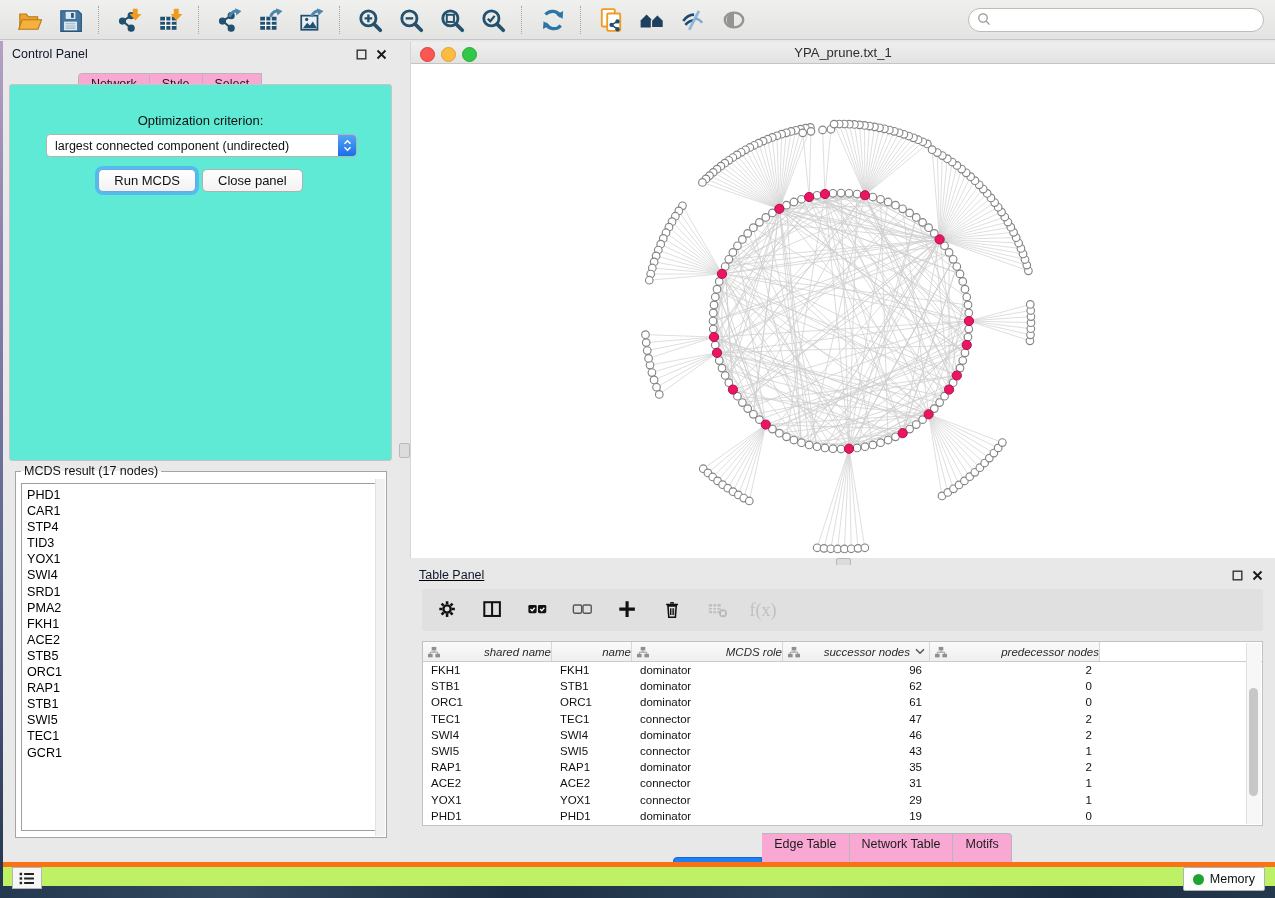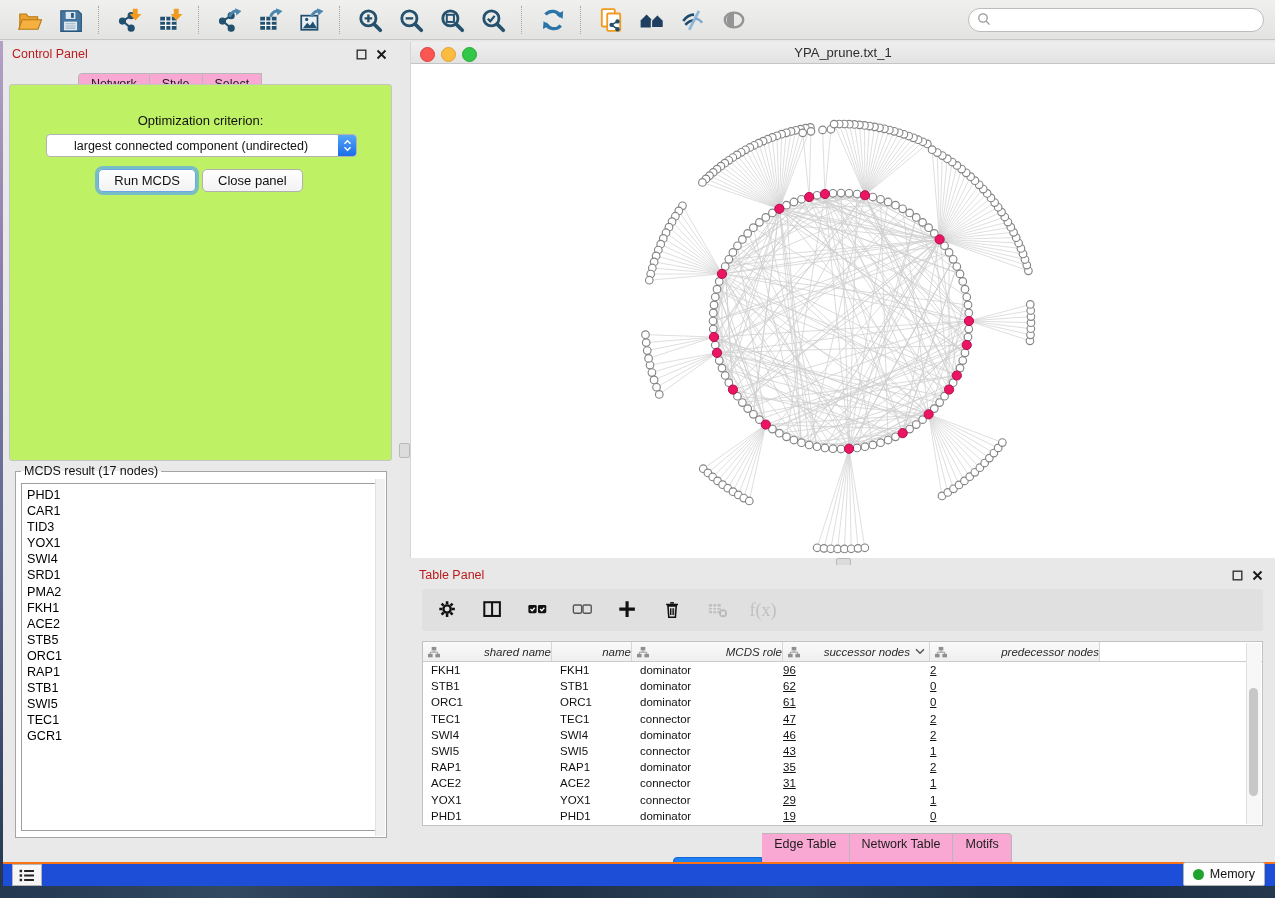--- a/index.html
+++ b/index.html
@@ -17,35 +17,35 @@
   .tb-btn svg{width:26px;height:26px;}
   .tb-sep{width:1px;height:28px;margin:0 8px;border-left:1px dotted #a5a5a5;flex:0 0 auto;}
   #tb-spacer{flex:1;}
   #search-box{width:286px;height:22px;background:#fff;border:1px solid #bcbcbc;border-radius:12px;
     display:flex;align-items:center;padding-left:8px;margin-right:11px;flex:0 0 auto;}
   #search-box svg{width:15px;height:15px;}
   #search-input{border:none;outline:none;background:transparent;font-size:12px;flex:1;height:18px;}
   
   #control-panel{left:3px;top:42px;width:396px;height:816px;background:#e9e9e9;}
   .panel-head{height:24px;display:flex;align-items:center;padding:0 12px 0 9px;}
-  .panel-title{font-size:12.5px;color:#b91c1c;}
+  .panel-title{font-size:12.5px;color:#0f172a;}
   .panel-head-icons{margin-left:auto;display:flex;gap:9px;align-items:center;}
   .ph-icon svg{width:11px;height:11px;display:block;}
   .seg-tabs{display:flex;justify-content:center;}
   .seg{font-size:12.5px;line-height:15px;padding:3px 12px;background:#f9a8d4;border:1px solid #b7b7b7;
     border-left:none;color:#1c1c1c;cursor:default;}
   .seg:first-child{border-left:1px solid #b7b7b7;border-radius:4px 0 0 4px;}
   .seg:last-child{border-radius:0 4px 4px 0;}
   .seg.active{background:#1d80f3;border-color:#1566d6;color:#fff;margin-top:24px;}
   #cp-tabs{position:absolute;left:0;top:31px;width:100%;}
-  #cp-subpanel{left:6px;top:42px;width:383px;height:377px;background:#bef264;
+  #cp-subpanel{left:6px;top:42px;width:383px;height:377px;background:#5eead4;
     border:1px solid #c5c5c5;border-radius:3px;box-sizing:border-box;}
   #opt-label{left:0;top:28px;width:100%;text-align:center;font-size:13px;color:#111;}
   #opt-select{left:36px;top:49px;width:311px;height:23px;background:#fff;border:1px solid #b3b3b3;
-    border-radius:4px;display:flex;align-items:center;box-sizing:border-box;padding-left:19px;}
+    border-radius:4px;display:flex;align-items:center;box-sizing:border-box;}
   #opt-select-text{flex:1;font-size:12.5px;padding-left:8px;color:#111;white-space:nowrap;}
   #opt-stepper{width:18px;height:21px;border-radius:0 3px 3px 0;background:linear-gradient(#55a5f7,#1a6ee8);
     display:flex;align-items:center;justify-content:center;}
   #cp-buttons{left:0;top:84px;width:100%;display:flex;justify-content:center;gap:6px;}
   .mac-btn{background:linear-gradient(#ffffff,#f2f2f2);border:1px solid #b0b0b0;border-radius:5px;
     font-size:13px;font-family:"Liberation Sans",sans-serif;padding:3px 15px;color:#111;}
   .mac-btn.focused{box-shadow:0 0 0 3px rgba(82,160,250,.65);border-color:#6aa7e8;}
   #mcds-fieldset{position:absolute;left:12px;top:422px;width:372px;height:374px;background:#fff;
     border:1px solid #a5a5a5;margin:0;padding:0;box-sizing:border-box;}
   #mcds-fieldset legend{font-size:12.5px;color:#111;margin-left:5px;padding:0 3px;}
@@ -77,27 +77,27 @@
   #tp-table{left:12px;top:76px;width:841px;height:185px;background:#fff;border:1px solid #c2c2c2;box-sizing:border-box;overflow:hidden;}
   #tp-header{display:flex;height:20px;background:linear-gradient(#fafafa,#efefef);border-bottom:1px solid #cccccc;box-sizing:border-box;}
   .th{display:flex;align-items:center;border-right:1px solid #d6d6d6;box-sizing:border-box;
     font-size:11.5px;color:#2a2a2a;padding-left:5px;gap:5px;}
   .th .th-label{white-space:nowrap;overflow:hidden;flex:1;text-align:right;font-style:italic;}
   .th svg.tree{width:12px;height:12px;flex:0 0 auto;}
   .th svg.sort{width:10px;height:7px;flex:0 0 auto;margin-right:4px;}
   .th-fill{flex:1;border-right:none;background:#fff;}
   .tr{display:flex;height:16.2px;align-items:center;}
   .td{font-size:11.5px;color:#111;box-sizing:border-box;padding-left:8px;white-space:nowrap;overflow:hidden;}
-  .td.num{padding-right:8px;padding-left:0;text-decoration:underline;}
+  .td.num{text-align:right;padding-right:8px;padding-left:0;}
   #tp-scroll{position:absolute;right:1px;top:1px;bottom:1px;width:14px;background:#f7f7f7;border-left:1px solid #e0e0e0;}
   #tp-thumb{position:absolute;left:2px;top:45px;width:9px;height:108px;background:#c7c7c7;border-radius:5px;}
   #tp-tabs{position:absolute;left:0;top:268px;width:100%;display:flex;justify-content:center;}
   
-  #status-bar{left:3px;top:862px;width:1272px;height:24px;background:#1d4ed8;border-top:2px solid #f97316;
-    display:flex;align-items:flex-end;box-sizing:border-box;}
+  #status-bar{left:3px;top:862px;width:1272px;height:24px;background:#bef264;border-top:5px solid #f97316;
+    display:flex;align-items:flex-start;box-sizing:border-box;}
   #list-btn{width:28px;height:20px;margin-left:9px;background:#f6f6f6;border:1px solid #b5b5b5;
     display:flex;align-items:center;justify-content:center;}
   #status-spacer{flex:1;}
   #memory-btn{height:22px;margin-right:10px;background:#fdfdfd;border:1px solid #b2b2b2;border-radius:2px;
     display:flex;align-items:center;gap:6px;padding:0 9px;font-size:12.5px;color:#111;}
   #memory-dot{width:11px;height:11px;border-radius:50%;background:#1fa32e;}
 </style>
 </head>
 <body>
 
@@ -296,20 +296,21 @@
     <div class="abs" id="cp-buttons">
       <button class="mac-btn focused">Run MCDS</button>
       <button class="mac-btn">Close panel</button>
     </div>
   </div>
   <fieldset id="mcds-fieldset">
     <legend>MCDS result (17 nodes)</legend>
     <ul id="mcds-list">
         <li>PHD1</li>
         <li>CAR1</li>
+        <li>STP4</li>
         <li>TID3</li>
         <li>YOX1</li>
         <li>SWI4</li>
         <li>SRD1</li>
         <li>PMA2</li>
         <li>FKH1</li>
         <li>ACE2</li>
         <li>STB5</li>
         <li>ORC1</li>
         <li>RAP1</li>
@@ -933,21 +934,21 @@
           <circle cx="354.76348770656347" cy="360.5541752799933" r="4.6" fill="#ec1563" stroke="#b10f4c" stroke-width="1"></circle>
           <circle cx="321.92602553574204" cy="325.58582975731156" r="4.6" fill="#ec1563" stroke="#b10f4c" stroke-width="1"></circle>
           <circle cx="306.0213553755352" cy="288.8323055571014" r="4.6" fill="#ec1563" stroke="#b10f4c" stroke-width="1"></circle>
           <circle cx="303.0093182317469" cy="273.042653896231" r="4.6" fill="#ec1563" stroke="#b10f4c" stroke-width="1"></circle>
         </g>
       </svg>
   </div>
 </div>
 
 <div class="abs" id="table-panel">
-  <div class="panel-head" style="height:20px;">
+  <div class="panel-head" style="height:20px;text-decoration:underline;">
     <span class="panel-title">Table Panel</span>
     <span class="panel-head-icons">
       <span class="ph-icon">
         <svg viewBox="0 0 11 11">
             <rect x="1.2" y="1.2" width="8.6" height="8.6" fill="none" stroke="#333" stroke-width="1.4"></rect>
           </svg>
         </span>
       <span class="ph-icon">
         <svg viewBox="0 0 11 11">
             <path d="M1.5 1.5l8 8M9.5 1.5l-8 8" stroke="#1a1a1a" stroke-width="1.9"></path>

